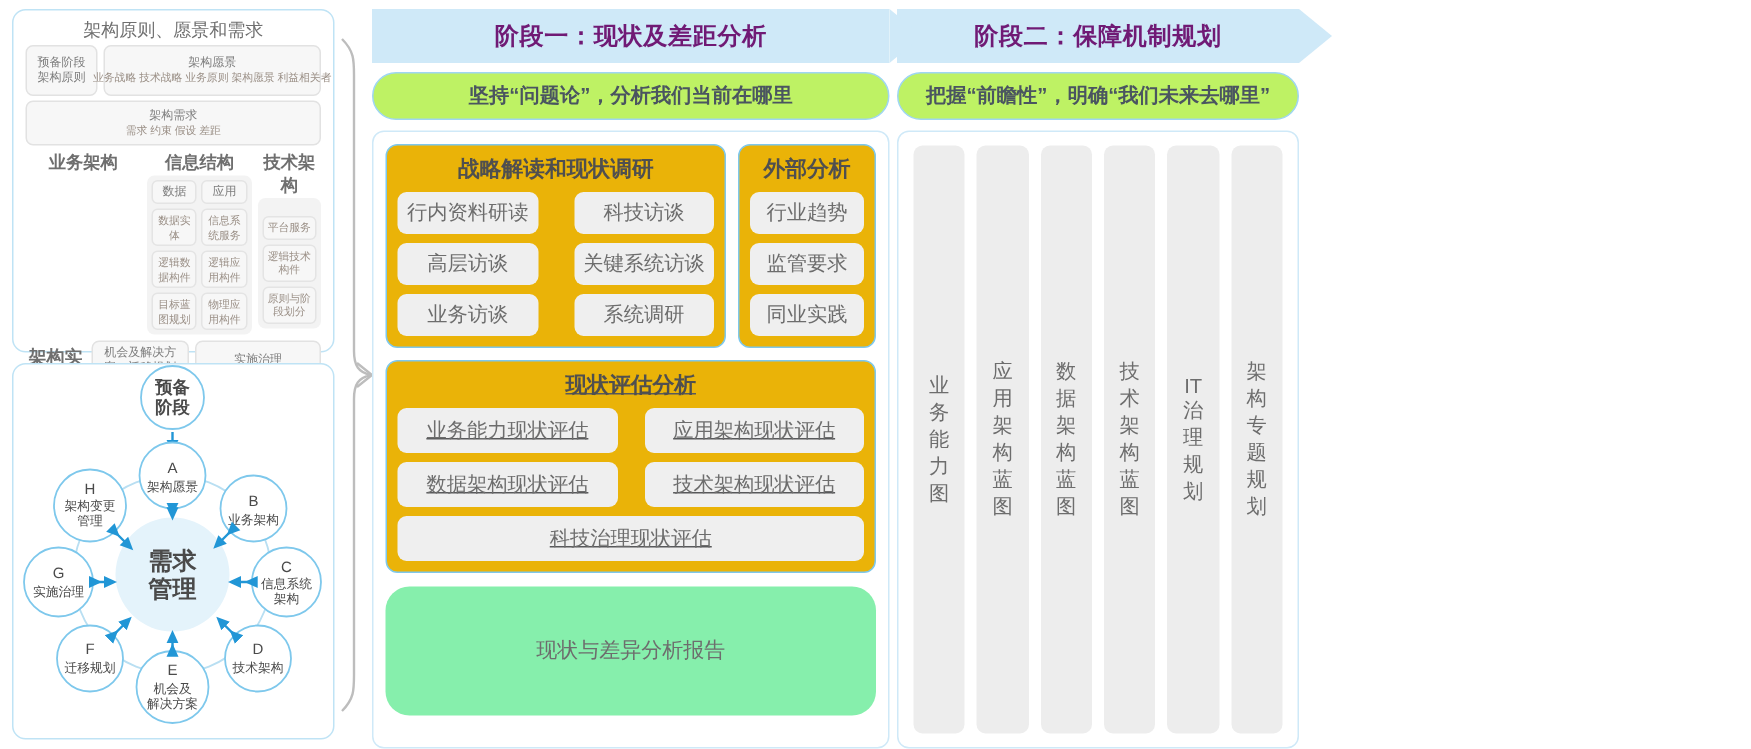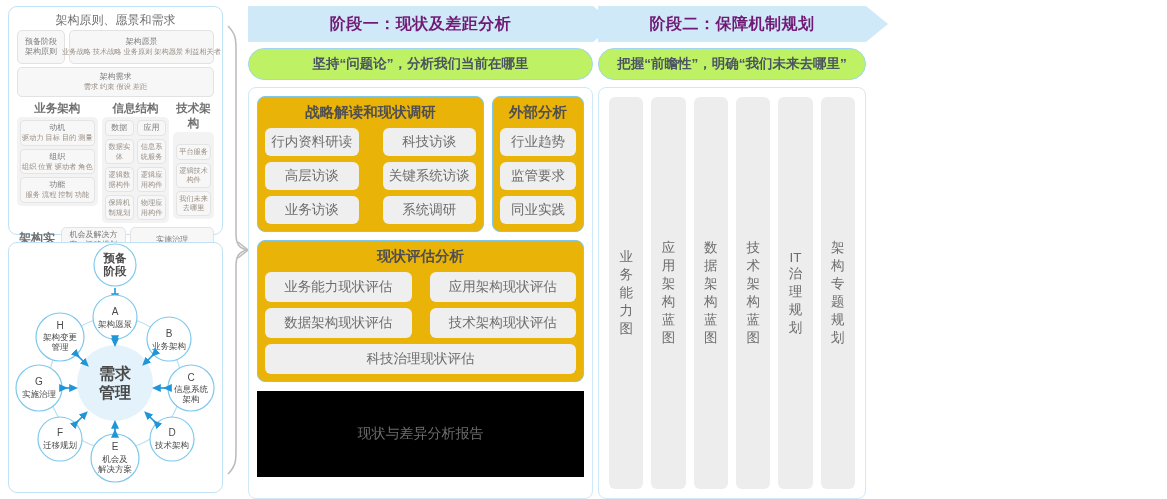--- a/index.html
+++ b/index.html
@@ -90,26 +90,26 @@
   .sec-a{flex:1;}
   .sec-b{width:92px;}
   .tile{background:#efefef;border-radius:6px;display:flex;align-items:center;justify-content:center;
         font-size:13.5px;color:#6d6d6d;box-sizing:border-box;}
   .grid2{display:flex;flex-direction:column;gap:6px;}
   .grid2 .r{display:flex;gap:24px;}
   .grid2 .r .tile{flex:1;height:28px;}
   .col1 .tile{height:28px;margin-bottom:6px;}
   .col1 .tile:last-child{margin-bottom:0;}
 
-  .sec-eval{margin-top:8px;}
+  .sec-eval{margin-top:8px;text-decoration:underline;}
   .sec-eval .r{display:flex;gap:18px;margin-bottom:6px;}
   .sec-eval .r .tile{flex:1;height:30px;}
   .sec-eval .wide{height:30px;}
 
-  .report{margin-top:9px;height:86px;background:#000000;border-radius:0;
+  .report{margin-top:9px;height:86px;background:#86efac;border-radius:16px;
           display:flex;align-items:center;justify-content:center;font-size:14px;color:#6d6d6d;}
 
   
   .vlist{display:flex;flex-direction:row;gap:8px;height:100%;}
   .vitem{background:#ededed;border-radius:6px;display:flex;align-items:center;justify-content:center;
          font-size:13.5px;color:#6d6d6d;text-align:center;padding:0 6px;box-sizing:border-box;}
 </style>
 </head>
 <body>
 
@@ -133,52 +133,38 @@
 
       <div class="gbox-o req">
         <div class="t-hd">架构需求</div>
         <div class="t-sub">需求   约束   假设   差距</div>
       </div>
 
       <div class="three">
 
         <div class="c-biz">
           <div class="t-colhd">业务架构</div>
-          <div class="colbody">
-            <div class="cell">
-              <div class="t-hd">动机</div>
-              <div class="t-sub">驱动力 目标 目的 测量</div>
-            </div>
-            <div class="cell">
-              <div class="t-hd">组织</div>
-              <div class="t-sub">组织 位置 驱动者 角色</div>
-            </div>
-            <div class="cell">
-              <div class="t-hd">功能</div>
-              <div class="t-sub">服务 流程 控制 功能</div>
-            </div>
-          </div>
         </div>
 
         <div class="c-info">
           <div class="t-colhd">信息结构</div>
           <div class="colbody">
             <div class="infosplit">
               <div>
                 <div class="cell">
                   <div class="t-hd">数据</div>
                 </div>
                 <div class="cell">
                   <div class="t-sub2">数据实体</div>
                 </div>
                 <div class="cell">
                   <div class="t-sub2">逻辑数据构件</div>
                 </div>
                 <div class="cell">
-                  <div class="t-sub2">保障机制规划</div>
+                  <div class="t-sub2">目标蓝图规划</div>
                 </div>
               </div>
               <div>
                 <div class="cell">
                   <div class="t-hd">应用</div>
                 </div>
                 <div class="cell">
                   <div class="t-sub2">信息系统服务</div>
                 </div>
                 <div class="cell">
@@ -195,21 +181,21 @@
         <div class="c-tech">
           <div class="t-colhd">技术架构</div>
           <div class="colbody" style="padding-top:12px;">
             <div class="cell">
               <div class="t-sub2">平台服务</div>
             </div>
             <div class="cell">
               <div class="t-sub2">逻辑技术构件</div>
             </div>
             <div class="cell">
-              <div class="t-sub2">我们未来去哪里</div>
+              <div class="t-sub2">原则与阶段划分</div>
             </div>
           </div>
         </div>
       </div>
 
       <div class="bottomrow">
         <div class="impl-lbl">架构实现</div>
         <div class="gbox-o impl-a">
           <div class="t-hd">机会及解决方案、迁移规划</div>
           <div class="t-sub">工作包  架构契约</div>

